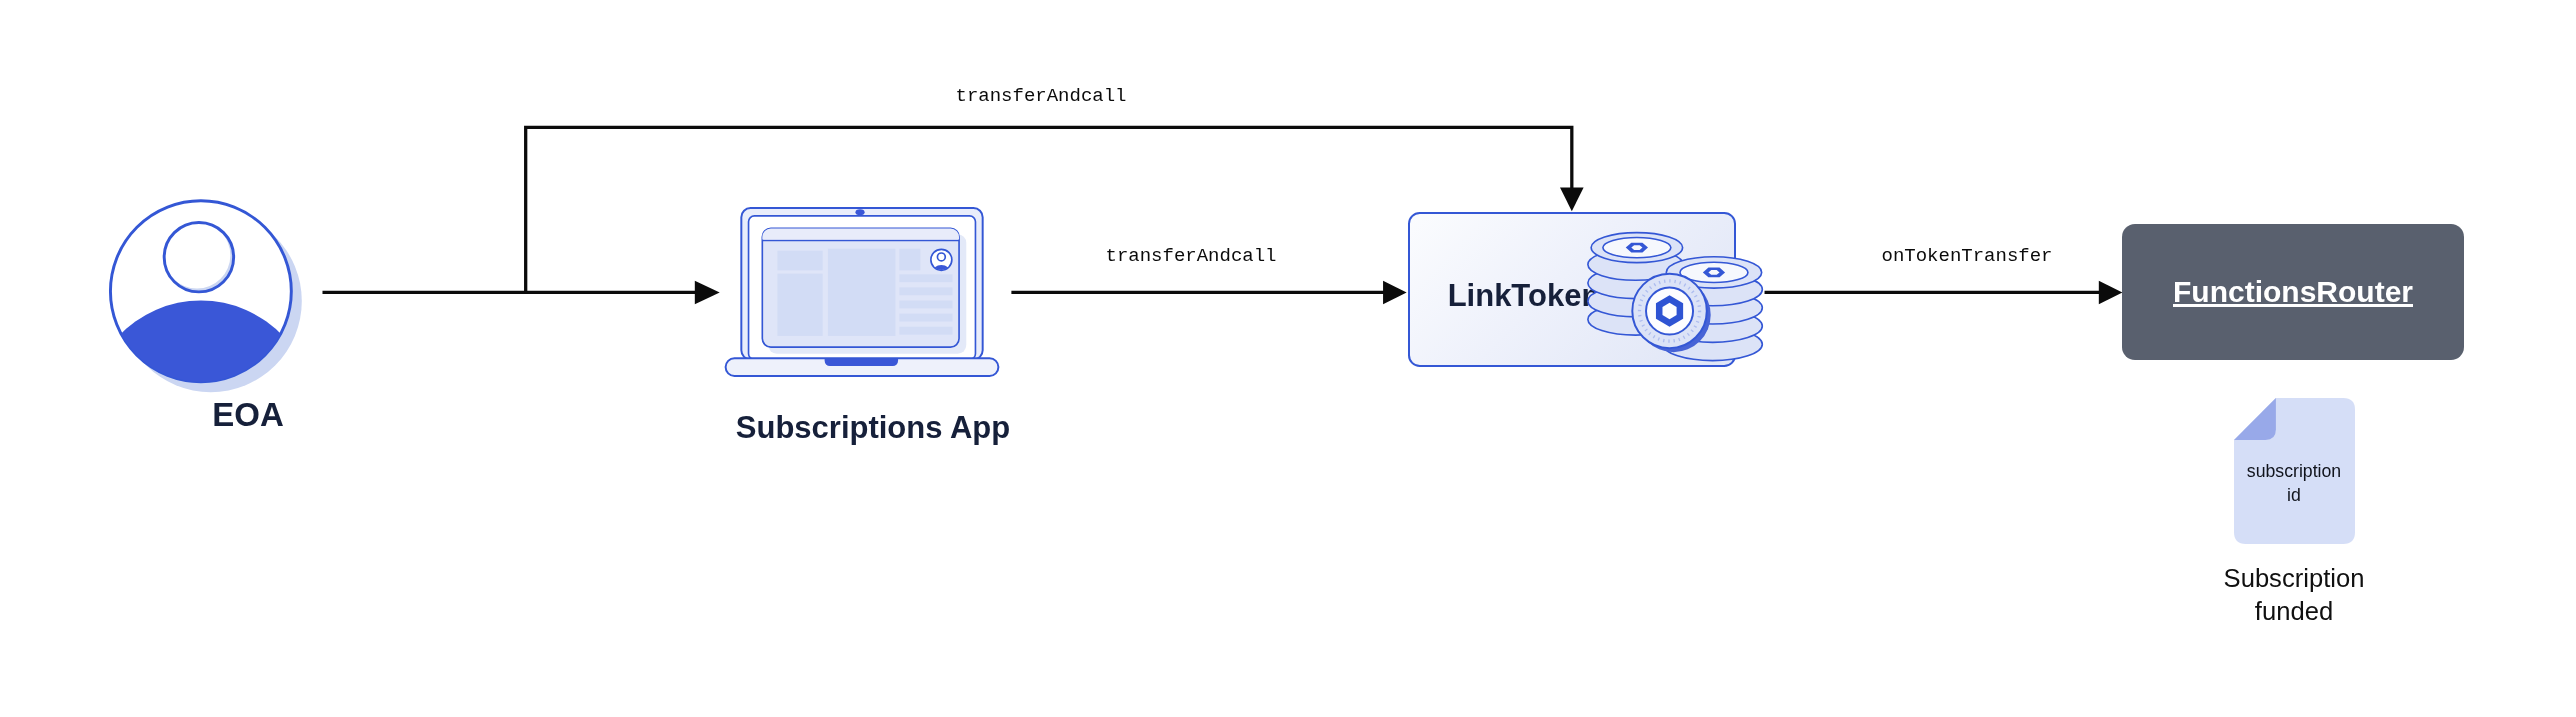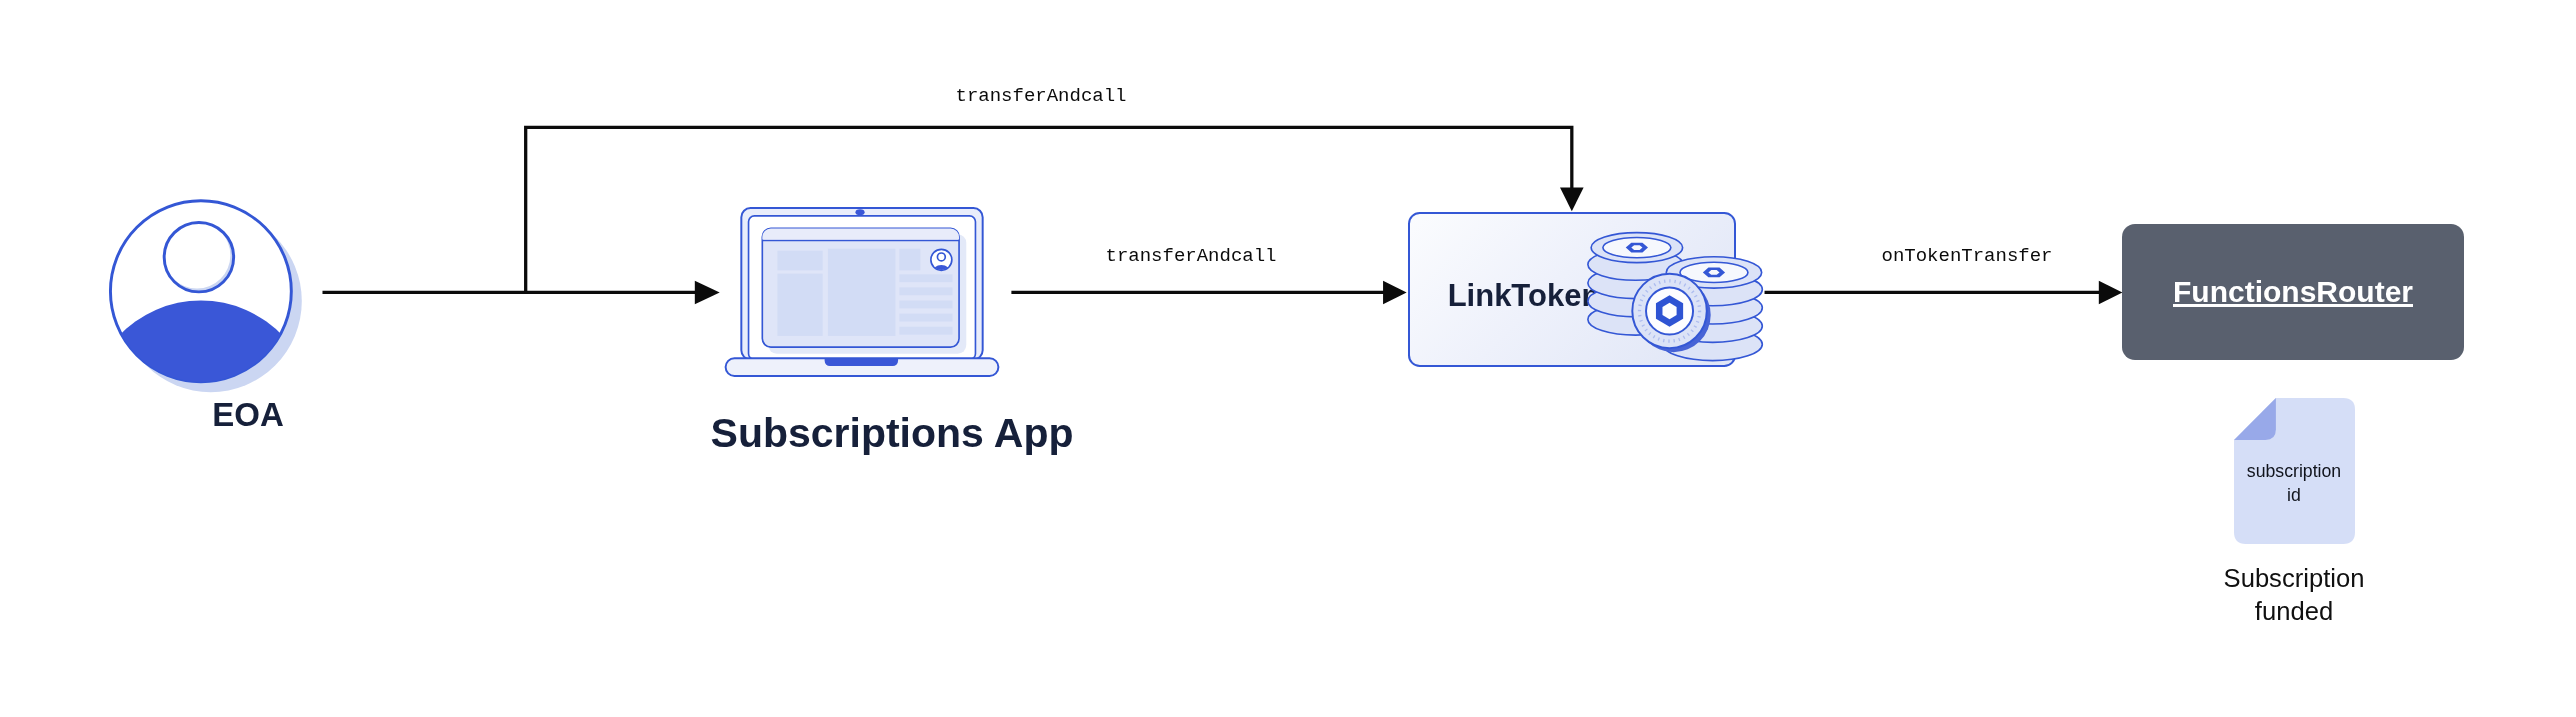--- a/index.html
+++ b/index.html
@@ -19,21 +19,21 @@
     position:relative;width:2576px;height:718px;background:#ffffff;overflow:hidden;
     font-family:"Liberation Sans","DejaVu Sans",sans-serif;
   }
   .abs{position:absolute;}
   .node-label{
     position:absolute;transform:translateX(-50%);
     font-weight:bold;color:var(--navy_text,#16203A);
     white-space:nowrap;text-align:center;
   }
   .label-eoa{left:201px;top:396px;font-size:33px;margin-left:47px;}
-  .label-app{left:892px;top:410px;font-size:41px;}
+  .label-app{left:873px;top:410px;font-size:31px;}
   .mono-label{
     position:absolute;transform:translateX(-50%);
     font-family:"Liberation Mono","DejaVu Sans Mono",monospace;
     font-size:19px;color:#0b0b0b;white-space:nowrap;text-align:center;
   }
   .edge-label-top{left:1041px;top:85px;}
   .edge-label-mid{left:1191px;top:245px;}
   .edge-label-right{left:1927px;top:245px;margin-left:40px;}
   .linktoken-box{
     left:1408px;top:212px;width:328px;height:155px;

